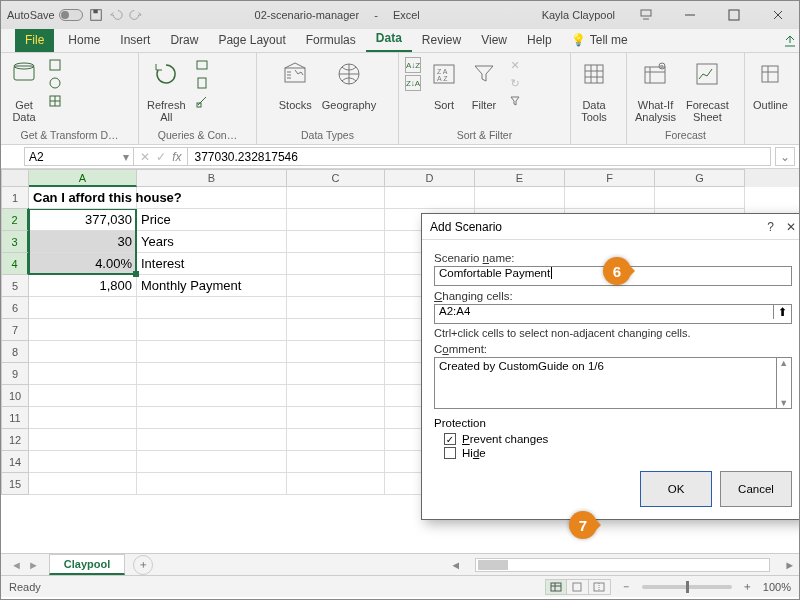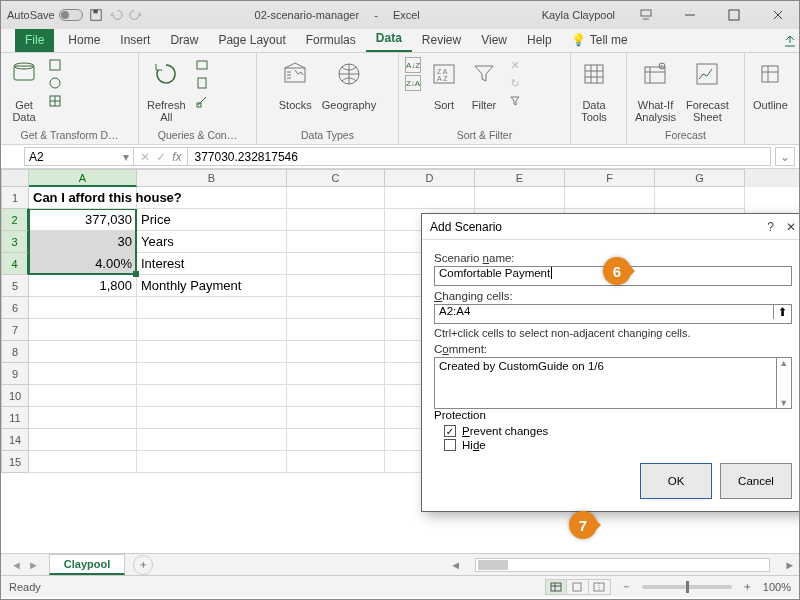--- a/index.html
+++ b/index.html
@@ -13,21 +13,21 @@
   .titlebar .tb-center span { margin: 0 6px; }
   .autosave { display:inline-flex; align-items:center; gap:4px; }
   .toggle { width:24px; height:12px; border:1px solid #888; border-radius:7px; position:relative; background:#ddd;}
   .toggle::after { content:""; position:absolute; width:8px; height:8px; border-radius:50%; background:#888; top:1px; left:1px;}
   .winbtn { width:42px; height:28px; display:flex; align-items:center; justify-content:center; color:#444; }
   .qat-icon { width:14px; height:14px; display:inline-block; color:#555; }
 
   
   .ribbon-tabs { height:24px; background:#f3f3f3; display:flex; padding-left:14px; border-bottom:1px solid #d4d4d4; font-size:12px; align-items:flex-end; }
   .ribbon-tabs .tab { padding:4px 10px 5px; color:#444; cursor:default; }
-  .ribbon-tabs .tab.file { background:#217346; color:#86efac; margin-right:4px; }
+  .ribbon-tabs .tab.file { background:#217346; color:#fde047; margin-right:4px; }
   .ribbon-tabs .tab.active { color:#217346; border-bottom:2px solid #217346; font-weight:600;}
   .ribbon-tabs .spacer { flex:1; }
   .ribbon-tabs .share { width:22px; text-align:center; color:#217346; padding:4px 6px;}
 
   
   .ribbon { height:92px; background:#f3f3f3; border-bottom:1px solid #d4d4d4; display:flex; font-size:11px; overflow:hidden;}
   .group { border-right:1px solid #d4d4d4; display:flex; flex-direction:column; }
   .group-body { flex:1; display:flex; align-items:flex-start; padding:4px 6px 0; gap:6px; }
   .group-label { text-align:center; font-size:10.5px; color:#666; padding:2px 0 3px; white-space:nowrap; overflow:hidden; text-overflow:ellipsis;}
   .rbtn { display:flex; flex-direction:column; align-items:center; gap:10px; padding:2px 2px; color:#444; }
@@ -85,21 +85,21 @@
   .dialog .titlebar2 .r { display:flex; gap:12px; color:#444;}
   .dialog .body { padding:8px 12px 12px;}
   .dlabel { margin:4px 0 2px; color:#333; }
   .dinput { width:100%; height:20px; border:1px solid #888; padding:0 4px; font-size:11.5px; display:flex; align-items:flex-start; background:#fff;}
   .dinput.refs { display:flex; }
   .dinput.refs .refbtn { width:18px; border-left:1px solid #888; display:flex; align-items:center; justify-content:center; margin-right:-4px;}
   .hint { font-size:11px; color:#333; margin:3px 0 4px;}
   .tarea { width:100%; height:52px; border:1px solid #888; padding:2px 4px; font-size:11.5px; overflow:auto; background:#fff; }
   .tarea-wrap { display:flex;}
   .tarea-scroll { width:16px; border:1px solid #888; border-left:none; display:flex; flex-direction:column; justify-content:space-between; align-items:center; color:#888; font-size:9px;}
-  .fieldset { }
+  .fieldset { margin-top:8px; }
   .fieldset .legend { font-size:11.5px; margin-bottom:4px;}
   .chk { display:flex; align-items:center; gap:6px; margin:2px 0 2px 10px;}
   .chk .box { width:12px; height:12px; border:1px solid #555; display:flex; align-items:center; justify-content:center; font-size:10px;}
   .btns { display:flex; justify-content:flex-end; gap:8px; margin-top:12px;}
   .btn { min-width:72px; height:36px; border:1px solid #888; background:#e9e9e9; display:flex; align-items:center; justify-content:center; font-size:11.5px;}
   .btn.primary { border:1.5px solid #2a5db0; }
 
   
   .callout { position:absolute; width:28px; height:28px; border-radius:50%; background:#e7841c; color:#fff; font-weight:700; font-size:15px; display:flex; align-items:center; justify-content:center; box-shadow:0 0 4px rgba(0,0,0,.3);}
   .callout::after { content:""; position:absolute; right:-10px; top:8px; border:6px solid transparent; border-left-color:#e7841c;}
@@ -531,20 +531,30 @@
         <div class="rowh">11</div>
         <div class="cell" style="width: 108px;"></div>
         <div class="cell" style="width: 150px;"></div>
         <div class="cell" style="width: 98px;"></div>
         <div class="cell" style="width: 90px;"></div>
         <div class="cell" style="width: 90px;"></div>
         <div class="cell" style="width: 90px;"></div>
         <div class="cell" style="width: 90px;"></div>
       </div>
       <div class="row">
+        <div class="rowh">12</div>
+        <div class="cell" style="width: 108px;"></div>
+        <div class="cell" style="width: 150px;"></div>
+        <div class="cell" style="width: 98px;"></div>
+        <div class="cell" style="width: 90px;"></div>
+        <div class="cell" style="width: 90px;"></div>
+        <div class="cell" style="width: 90px;"></div>
+        <div class="cell" style="width: 90px;"></div>
+      </div>
+      <div class="row">
         <div class="rowh">14</div>
         <div class="cell" style="width: 108px;"></div>
         <div class="cell" style="width: 150px;"></div>
         <div class="cell" style="width: 98px;"></div>
         <div class="cell" style="width: 90px;"></div>
         <div class="cell" style="width: 90px;"></div>
         <div class="cell" style="width: 90px;"></div>
         <div class="cell" style="width: 90px;"></div>
       </div>
       <div class="row">

